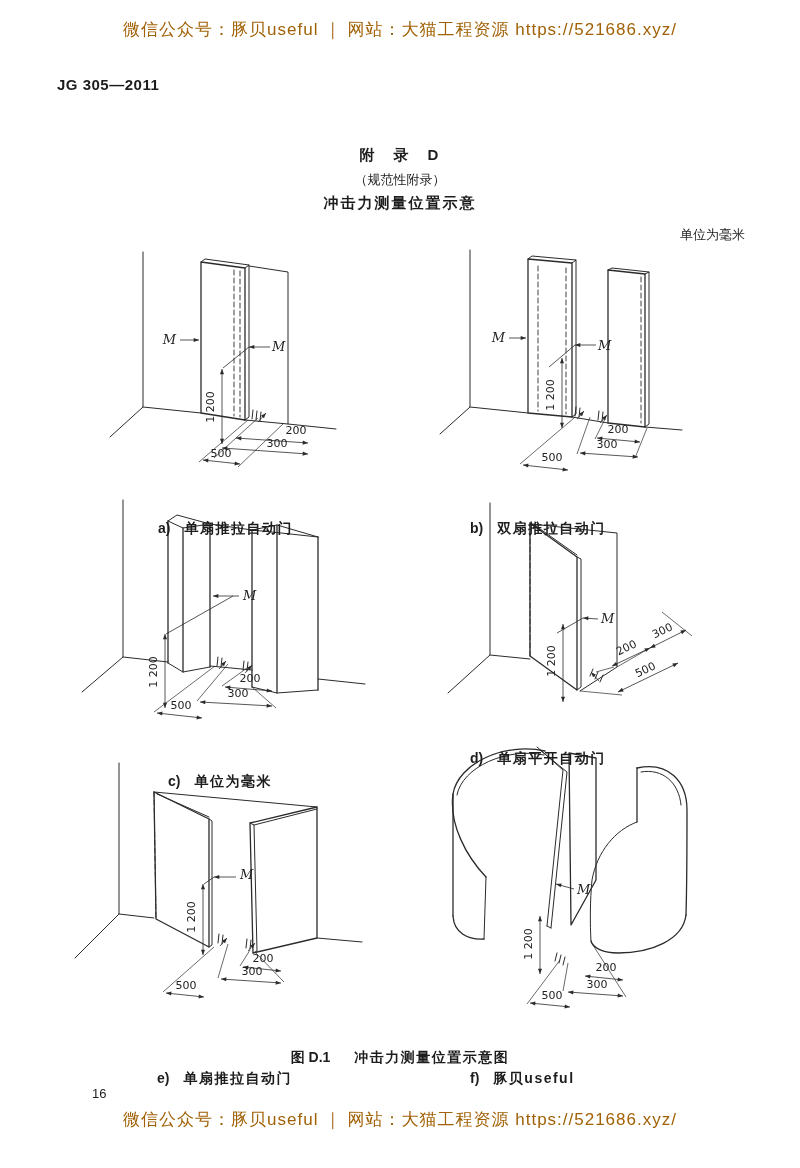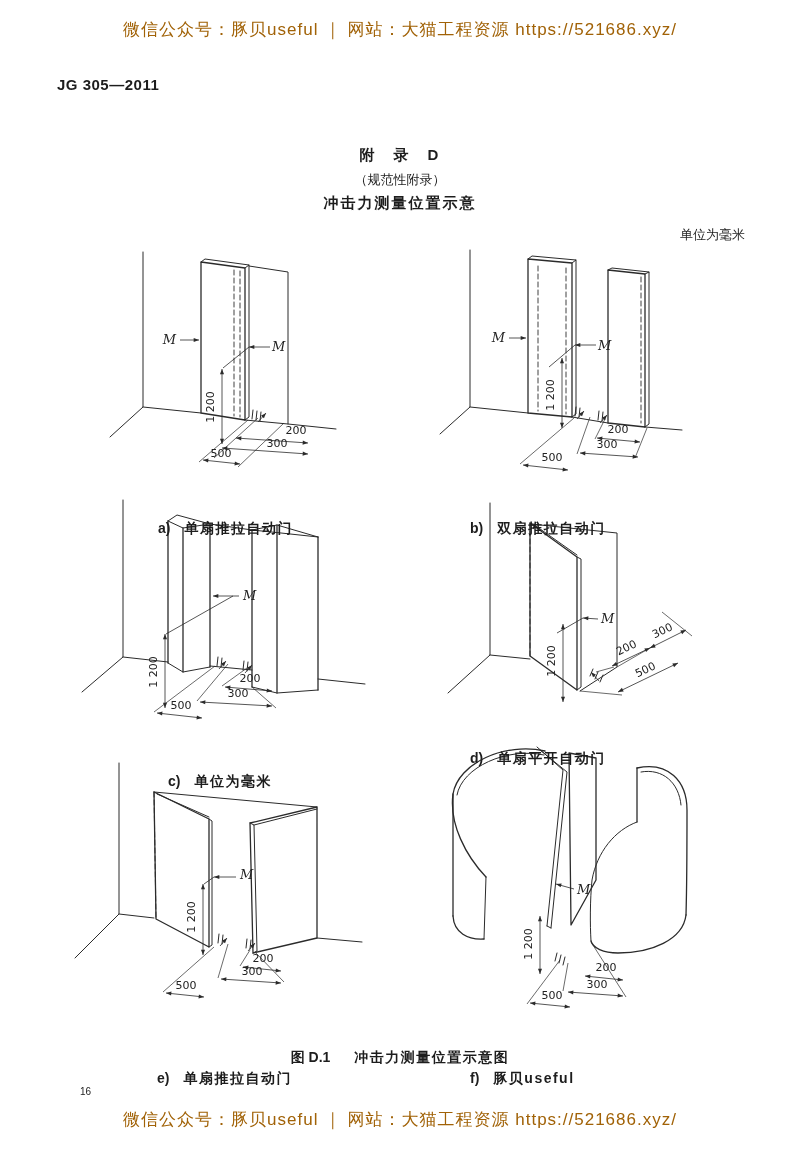--- a/index.html
+++ b/index.html
@@ -17,21 +17,21 @@
   .ttl{width:800px;text-align:center;}
   .ttl-main{font-size:15px;font-weight:bold;letter-spacing:2px;}
   .ttl-sub{font-size:13px;}
   .unit-note{font-size:13px;text-align:right;}
   .cap{font-size:14px;font-weight:bold;white-space:nowrap;margin-top:48px;}
   .cap .pfx{margin-right:14px;}
   .cap .lbl{letter-spacing:1.5px;}
   .figcap{width:800px;text-align:center;font-size:14px;font-weight:bold;}
   .figcap .num{margin-right:24px;}
   .figcap .t{letter-spacing:1.5px;}
-  .pageno{font-size:10px;}
+  .pageno{font-size:13px;margin-left:12px;}
   svg{position:absolute;left:0;top:0;}
   .ln{stroke:#2b2b2b;stroke-width:1;fill:none;stroke-linecap:round;stroke-linejoin:round;}
   .thick{stroke-width:1.3;}
   .thin{stroke:#2b2b2b;stroke-width:0.7;fill:none;}
   .dash{stroke-dasharray:5 3;stroke-width:0.9;}
   .dim{stroke:#2b2b2b;stroke-width:0.8;fill:none;}
   .dimtxt{font-family:"DejaVu Sans",sans-serif;font-size:11px;fill:#222;}
   .mtxt{font-family:"DejaVu Serif",serif;font-style:italic;font-size:13px;fill:#222;}
 </style>
 </head>

